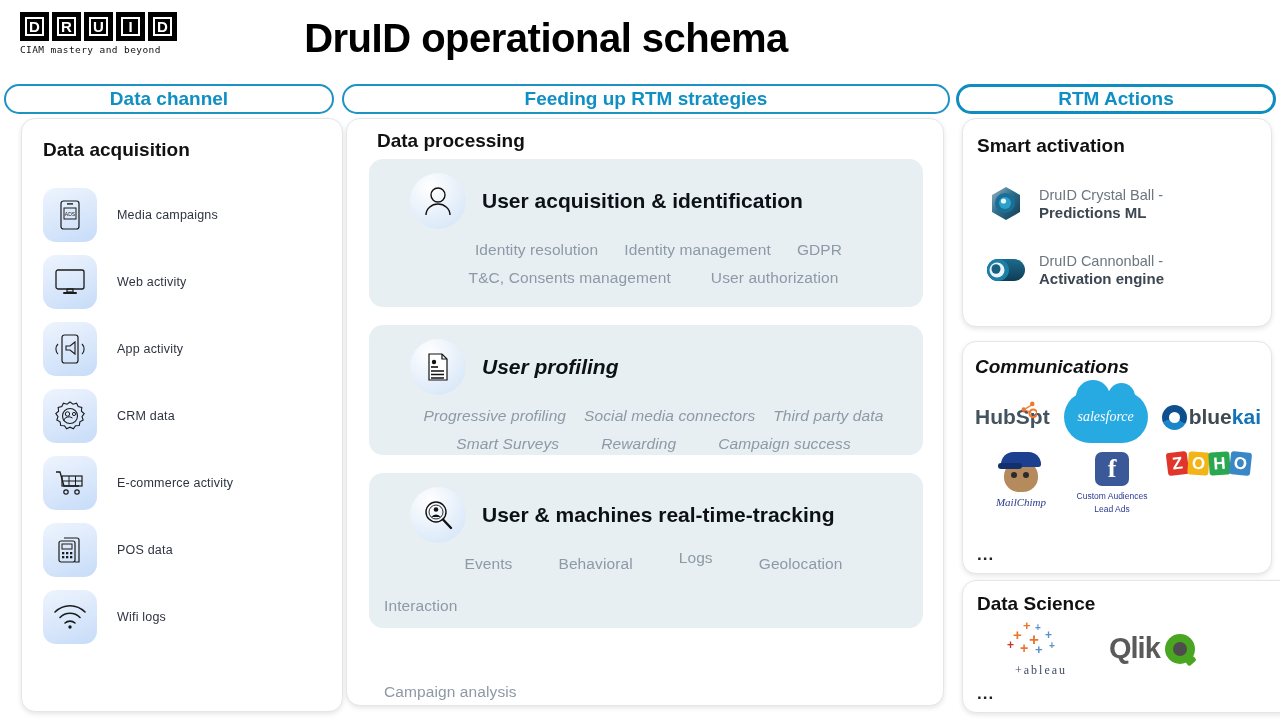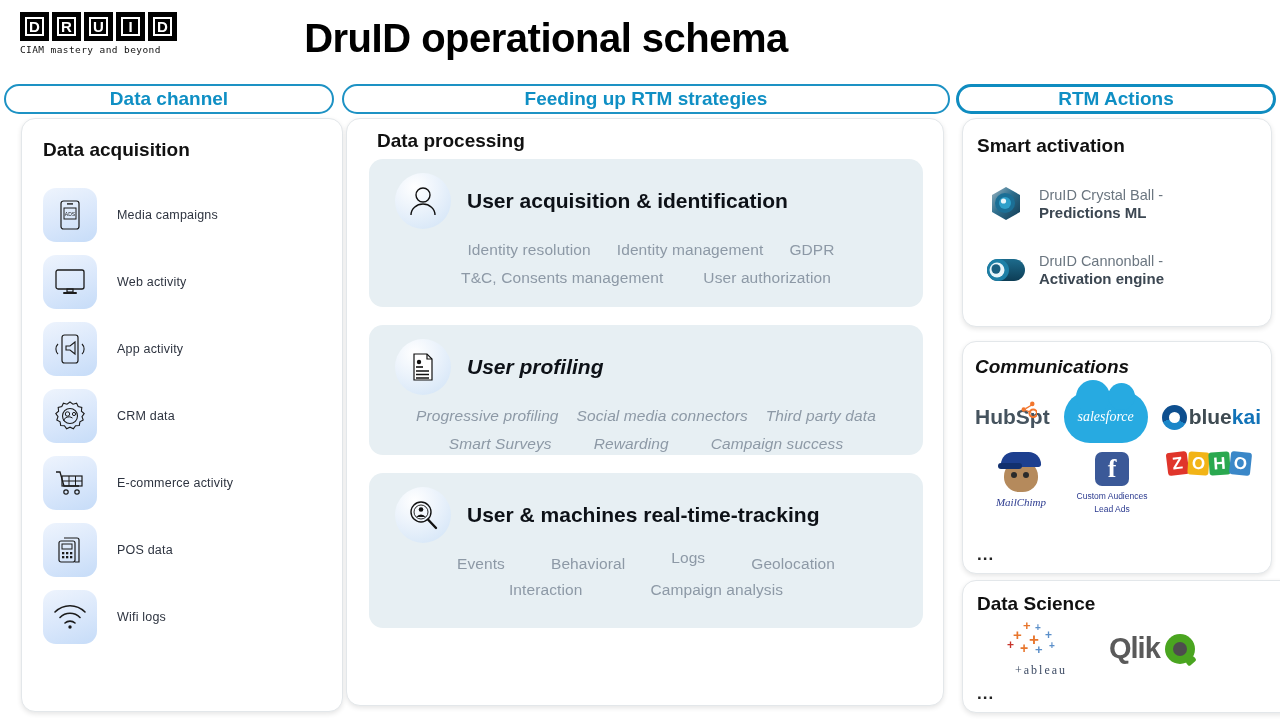--- a/index.html
+++ b/index.html
@@ -71,21 +71,21 @@
     width: 54px; height: 54px; border-radius: 13px; flex: 0 0 54px;
     background: linear-gradient(160deg, #eef4fd 0%, #d9e7fb 55%, #c6dcf8 100%);
     display: flex; align-items: center; justify-content: center;
   }
   .acq-label { margin-left: 20px; font-size: 12.5px; color: #2e3440; letter-spacing: .2px; }
   .acq-tile svg { display: block; }
 
   
   .subcard {
     position: absolute; left: 22px; width: 554px;
-    background: #e7eff3; border-radius: 14px;
+    background: #e7eff3; border-radius: 14px; padding-left: 15px;
   }
   .sc1 { top: 40px;  height: 148px; }
   .sc2 { top: 206px; height: 130px; font-style: italic; }
   .sc3 { top: 354px; height: 155px; }
 
   .sc-head { display: flex; align-items: center; padding: 14px 0 0 26px; }
   .sc-badge {
     width: 56px; height: 56px; border-radius: 50%; flex: 0 0 56px;
     background: radial-gradient(circle at 35% 25%, #ffffff 0%, #eaf2fb 45%, #cfe2f6 100%);
     display: flex; align-items: center; justify-content: center;
@@ -95,21 +95,21 @@
   .sc-tagrow {
     display: flex; justify-content: center; align-items: baseline;
     color: #8d99a6; font-size: 15.5px; letter-spacing: .1px;
   }
   .sc-tagrow span { white-space: nowrap; }
   .sc1 .sc-tagrow.r1 { gap: 26px; padding-left: 10px; }
   .sc1 .sc-tagrow.r2 { gap: 40px; margin-top: 10px; }
   .sc2 .sc-tagrow.r1 { gap: 18px; }
   .sc2 .sc-tagrow.r2 { gap: 42px; margin-top: 10px; }
   .sc3 .sc-tagrow.r1 { gap: 46px; }
-  .sc3 .sc-tagrow.r2 { gap: 68px; margin-top: 8px; }
+  .sc3 .sc-tagrow.r2 { gap: 68px; margin-top: 24px; flex-direction: column; }
   .sc3 .sc-tagrow.r1 span:nth-child(3) { position: relative; top: -6px; }
 
   
   .act-row { position: absolute; display: flex; align-items: center; }
   .act-row.a1 { left: 20px; top: 62px; }
   .act-row.a2 { left: 20px; top: 128px; }
   .act-icon { width: 46px; height: 46px; flex: 0 0 46px; display:flex;align-items:center;justify-content:center; }
   .act-text { margin-left: 10px; line-height: 1.25; }
   .act-l1 { font-size: 14.5px; color: #6b7680; }
   .act-l2 { font-size: 15px; font-weight: bold; color: #3c4752; }

